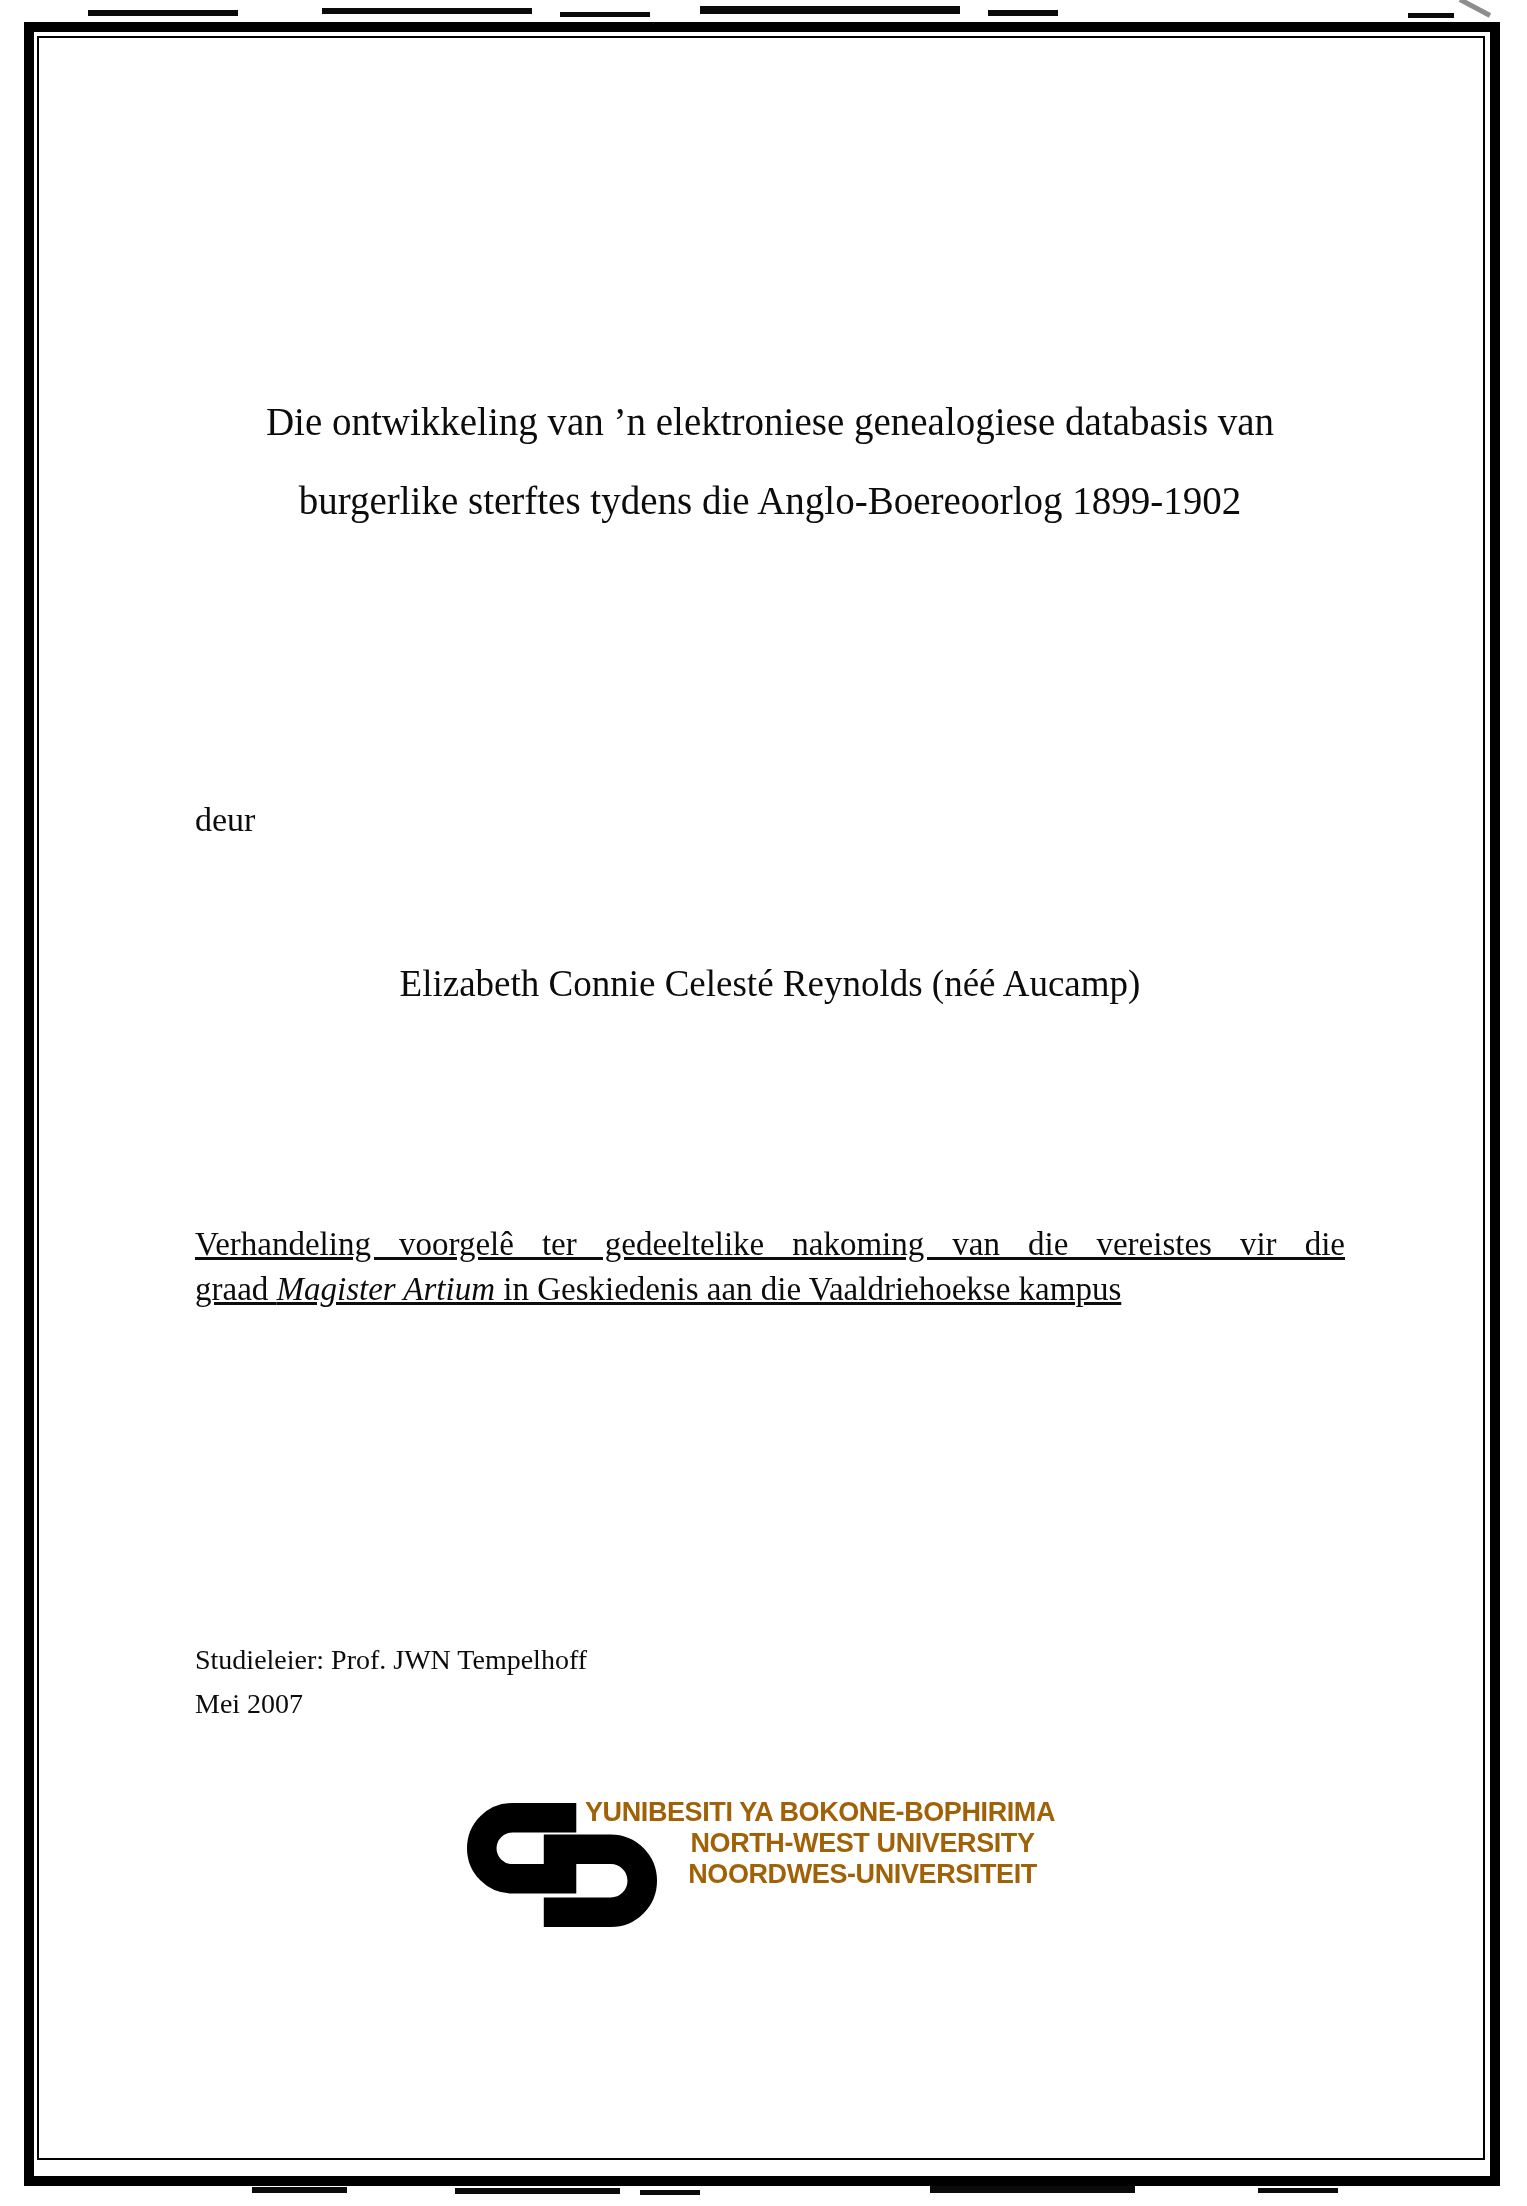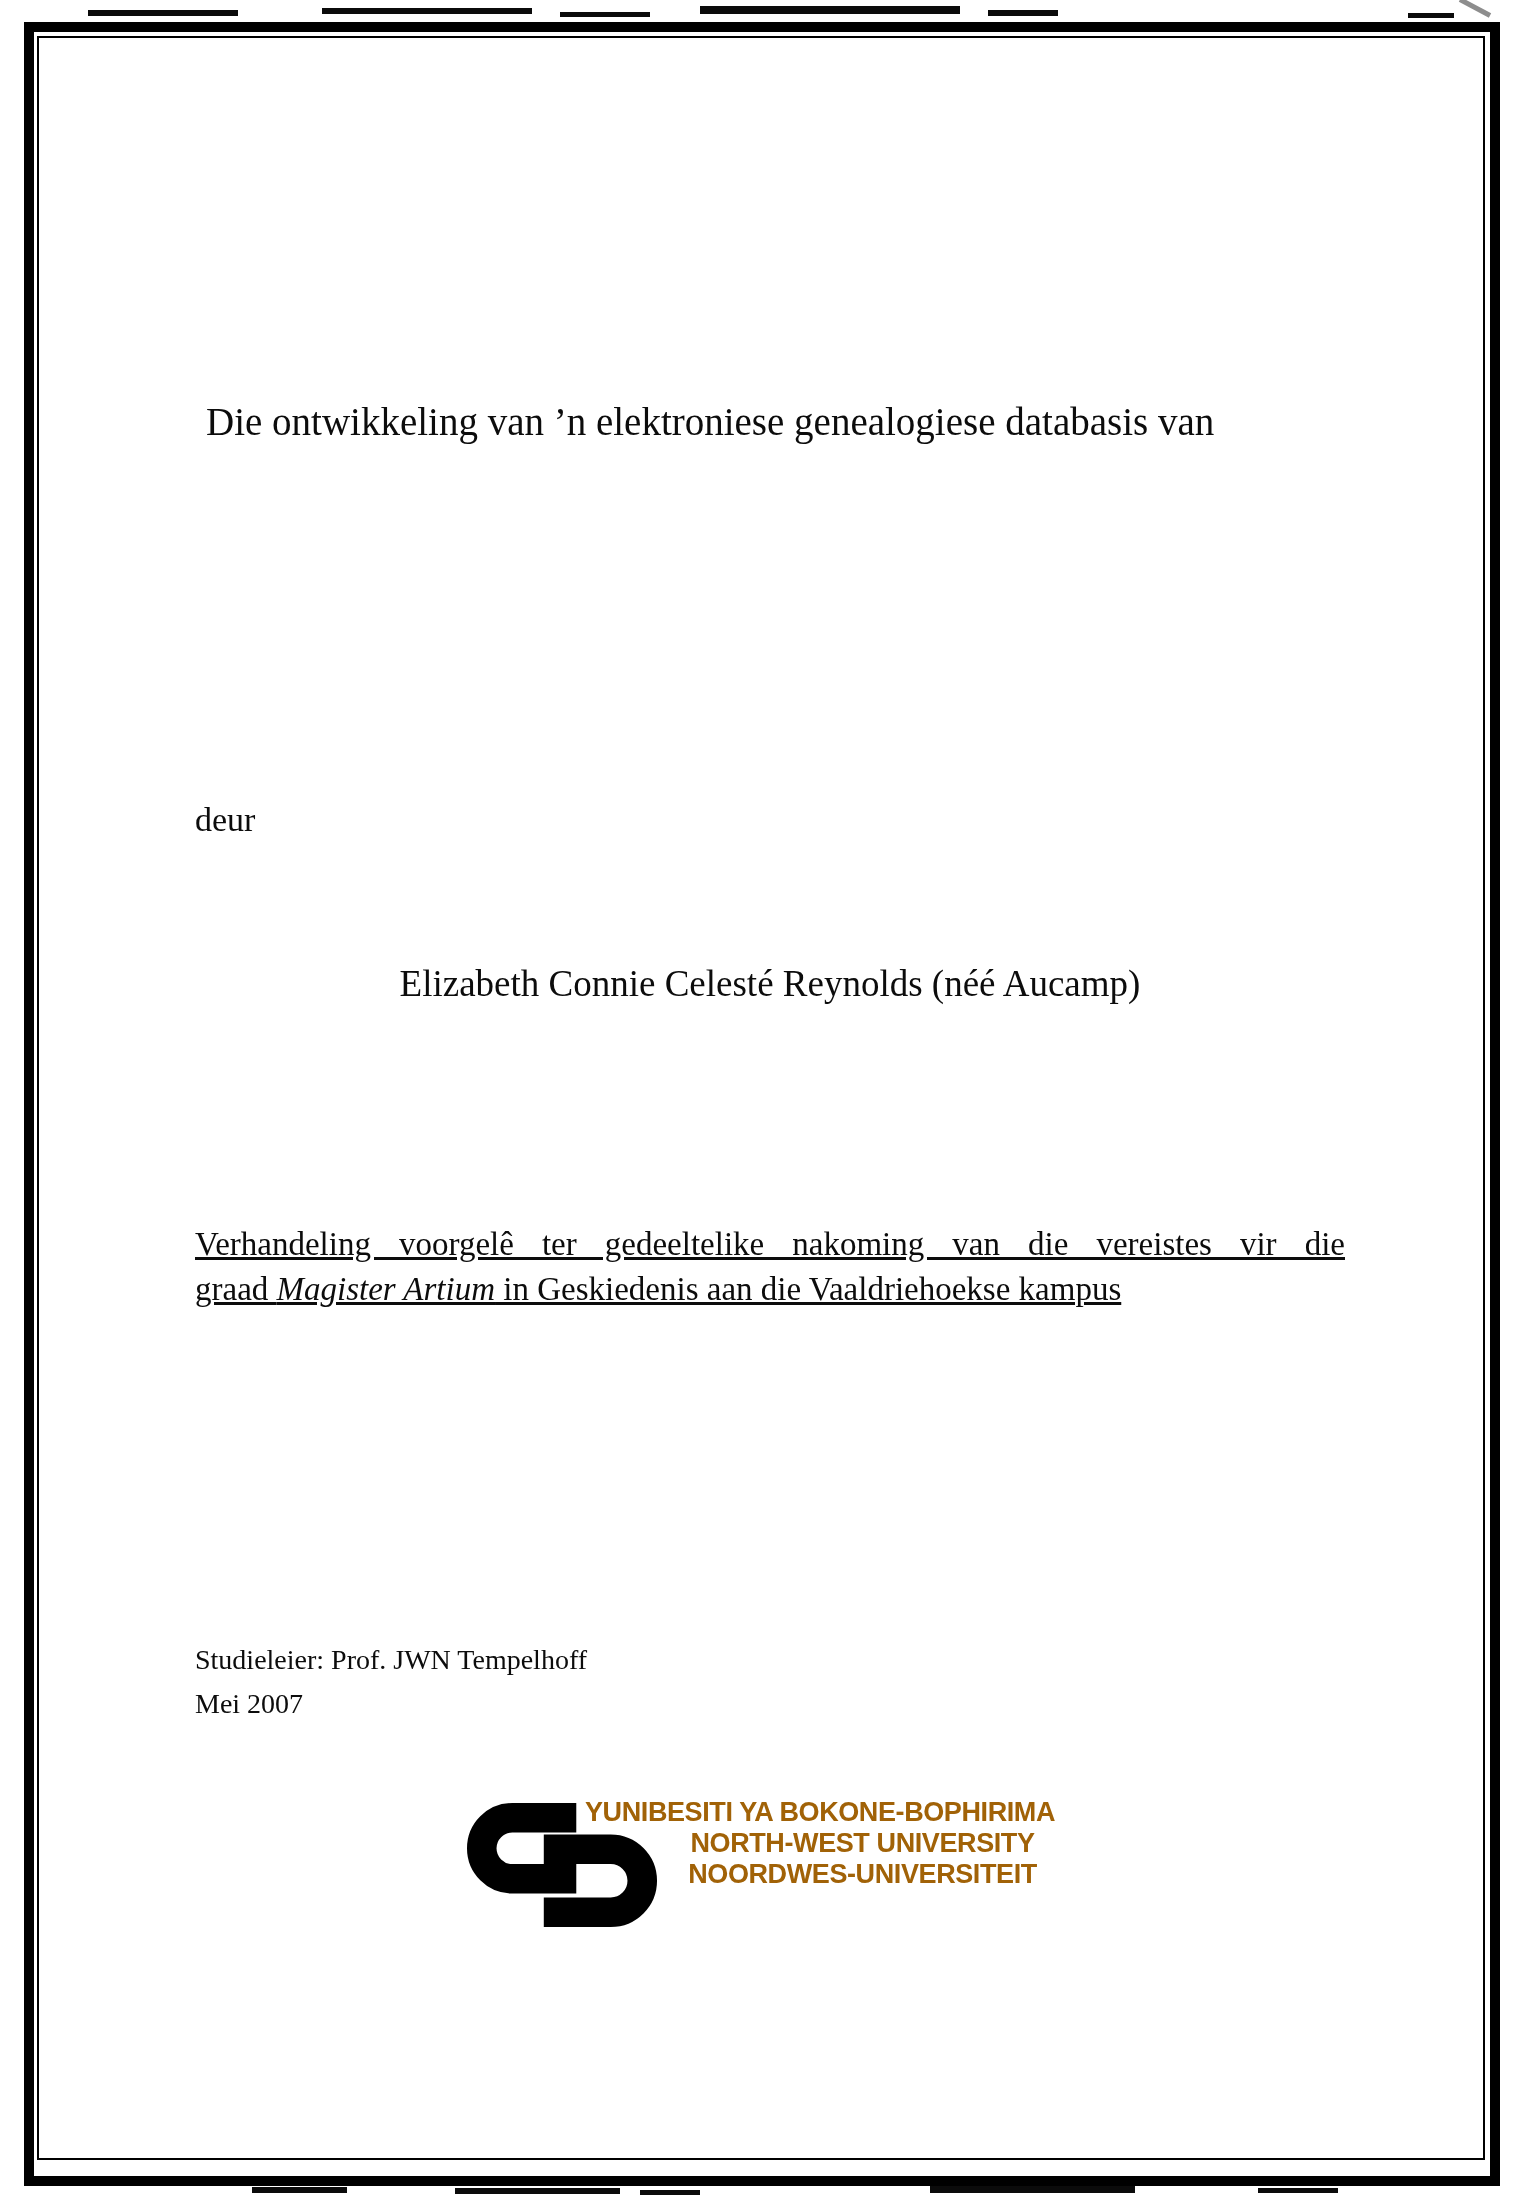--- a/index.html
+++ b/index.html
@@ -24,24 +24,25 @@
     left: 37px; top: 36px;
     width: 1448px; height: 2124px;
     border: 2px solid #000;
     box-sizing: border-box;
   }
   .artifact { position: absolute; background: #0b0b0b; }
   .artifact.grey { background: #8d8d8d; }
 
   .title-block {
     position: absolute;
-    left: 206px; top: 382px;
+    left: 195px; top: 382px;
     width: 1150px;
     font-size: 39px;
     line-height: 79px;
+    text-align: center;
     font-weight: normal;
     margin: 0;
   }
   .title-block div { white-space: nowrap; }
 
   .byline {
     position: absolute;
     left: 195px; top: 800px;
     width: 1150px;
     text-align: left;
@@ -118,20 +119,21 @@
   <div class="artifact" style="left:455px; top:2188px; width:165px; height:6px;"></div>
   <div class="artifact" style="left:640px; top:2190px; width:60px; height:5px;"></div>
   <div class="artifact" style="left:930px; top:2186px; width:205px; height:7px;"></div>
   <div class="artifact" style="left:1258px; top:2188px; width:80px; height:5px;"></div>
 
   <div class="frame-outer"></div>
   <div class="frame-inner"></div>
 
   <h1 class="title-block">
     <div>Die ontwikkeling van ’n elektroniese genealogiese databasis van</div>
+    <div>burgerlike sterftes tydens die Anglo-Boereoorlog 1899-1902</div>
   </h1>
 
   <div class="byline">deur</div>
 
   <div class="author">Elizabeth Connie Celesté Reynolds (néé Aucamp)</div>
 
   <div class="statement">
     <div class="line-just">Verhandeling voorgelê ter gedeeltelike nakoming van die vereistes vir die</div>
     <div class="line"><span>graad </span><em>Magister Artium</em><span> in Geskiedenis aan die Vaaldriehoekse kampus</span></div>
   </div>

